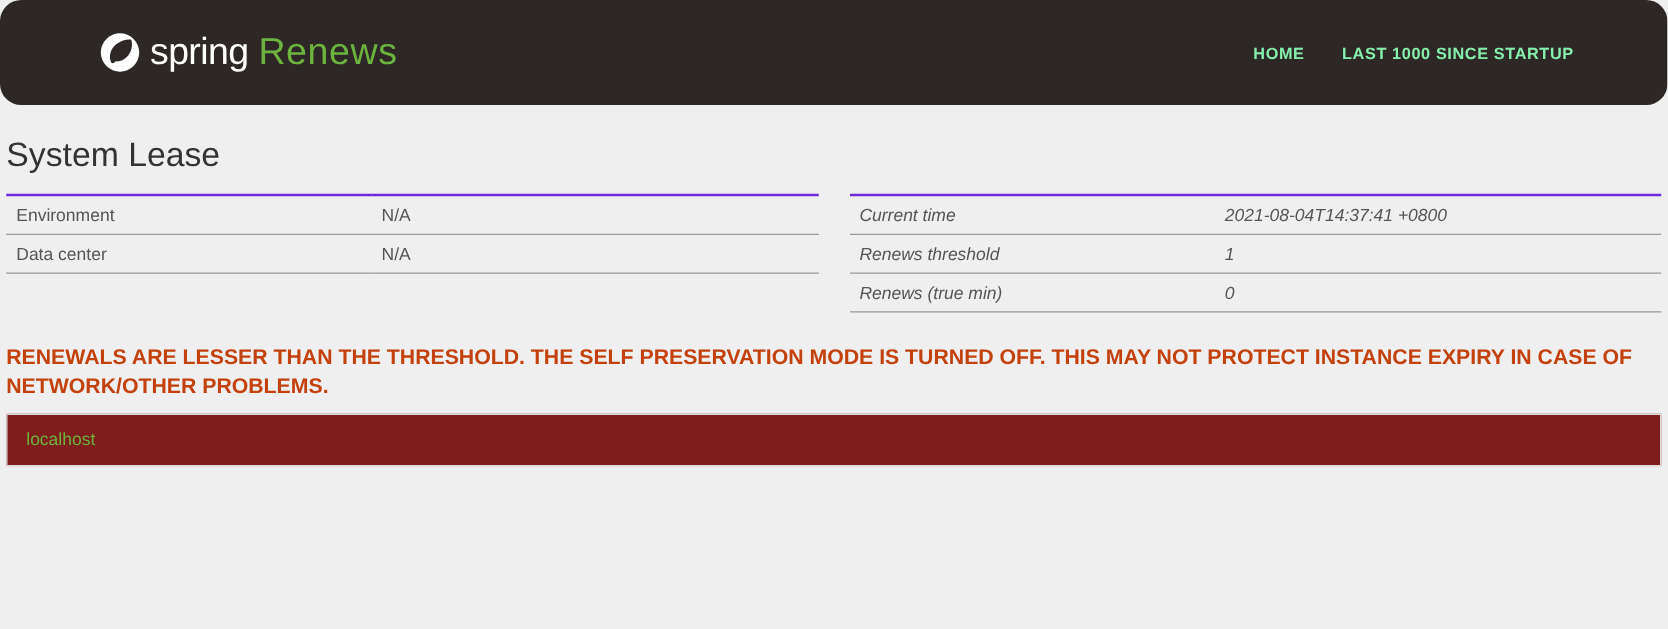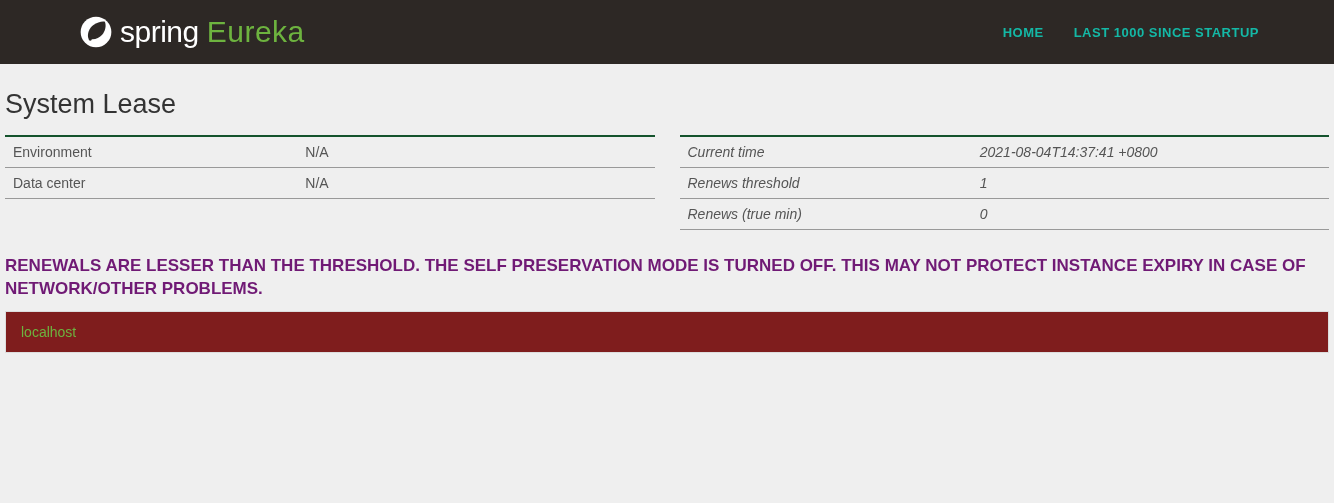--- a/index.html
+++ b/index.html
@@ -4,24 +4,25 @@
   <style>
     * { margin: 0; padding: 0; box-sizing: border-box; }
     body {
       font-family: "Helvetica Neue", Helvetica, Arial, sans-serif;
       background: #efefef;
       color: #333;
       width: 1334px;
     }
     .navbar {
       background: #2d2825;
-      height: 64px;
+      height: 84px;
       display: flex;
       align-items: center;
       padding: 0 15px 0 80px;
+      border-radius: 17px;
     }
     .brand {
       display: flex;
       align-items: center;
       gap: 8px;
     }
     .brand-spring {
       color: #ffffff;
       font-size: 30px;
       font-weight: 400;
@@ -33,21 +34,21 @@
       font-weight: 300;
       letter-spacing: 0.5px;
     }
     .nav-links {
       margin-left: auto;
       display: flex;
       gap: 30px;
       margin-right: 60px;
     }
     .nav-link {
-      color: #14b8a6;
+      color: #86efac;
       text-transform: uppercase;
       font-size: 13px;
       font-weight: 700;
       letter-spacing: 0.5px;
       cursor: pointer;
     }
     .container {
       padding: 0 5px;
     }
     h1.section-title {
@@ -58,33 +59,33 @@
     }
     .two-col {
       display: flex;
       gap: 25px;
     }
     .col-left { flex: 1; }
     .col-right { flex: 1; font-style: italic; }
     table.status-table {
       width: 100%;
       border-collapse: collapse;
-      border-top: 2px solid #14532d;
+      border-top: 2px solid #6d28d9;
     }
     table.status-table td {
       padding: 7px 8px;
       border-bottom: 1px solid #999;
       font-size: 14px;
       color: #555;
     }
     table.status-table td:first-child {
       width: 45%;
     }
     .warning {
-      color: #701a75;
+      color: #c2410c;
       font-size: 17px;
       font-weight: 700;
       margin: 25px 0 10px 0;
       line-height: 1.35;
       text-transform: uppercase;
     }
     .replicas-box {
       background: #7f1d1d;
       border: 1px solid #ddd;
       padding: 11px 15px;
@@ -103,21 +104,21 @@
 <div class="navbar">
   <div class="brand">
     <span>
       <svg class="spring-logo-svg" width="32" height="32" viewBox="0 0 100 100">
         <circle cx="50" cy="50" r="48" fill="#fff"></circle>
         <path d="M 78 18 C 82 30 80 45 70 58 C 58 72 40 76 26 70 C 22 56 28 38 42 28 C 54 20 68 16 78 18 Z" fill="#2d2825"></path>
         <circle cx="32" cy="72" r="5" fill="#2d2825"></circle>
       </svg>
     </span>
     <span class="brand-spring">spring</span>
-    <span class="brand-eureka">Eureka</span>
+    <span class="brand-eureka">Renews</span>
   </div>
   <div class="nav-links">
     <span class="nav-link">HOME</span>
     <span class="nav-link">LAST 1000 SINCE STARTUP</span>
   </div>
 </div>
 
 <div class="container">
 
   <h1 class="section-title">System Lease</h1>

